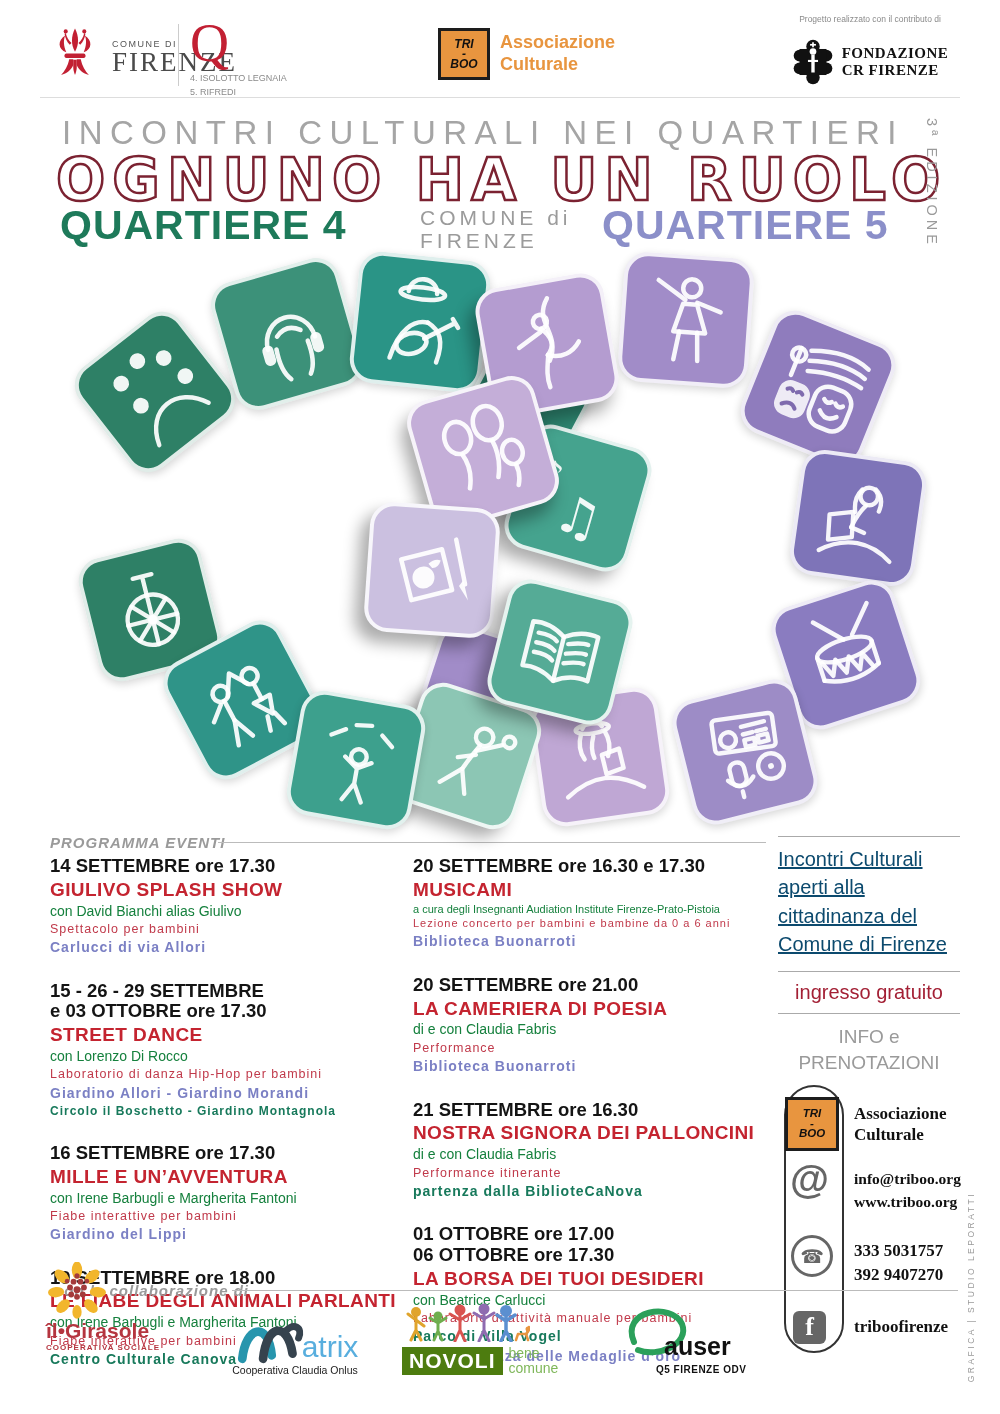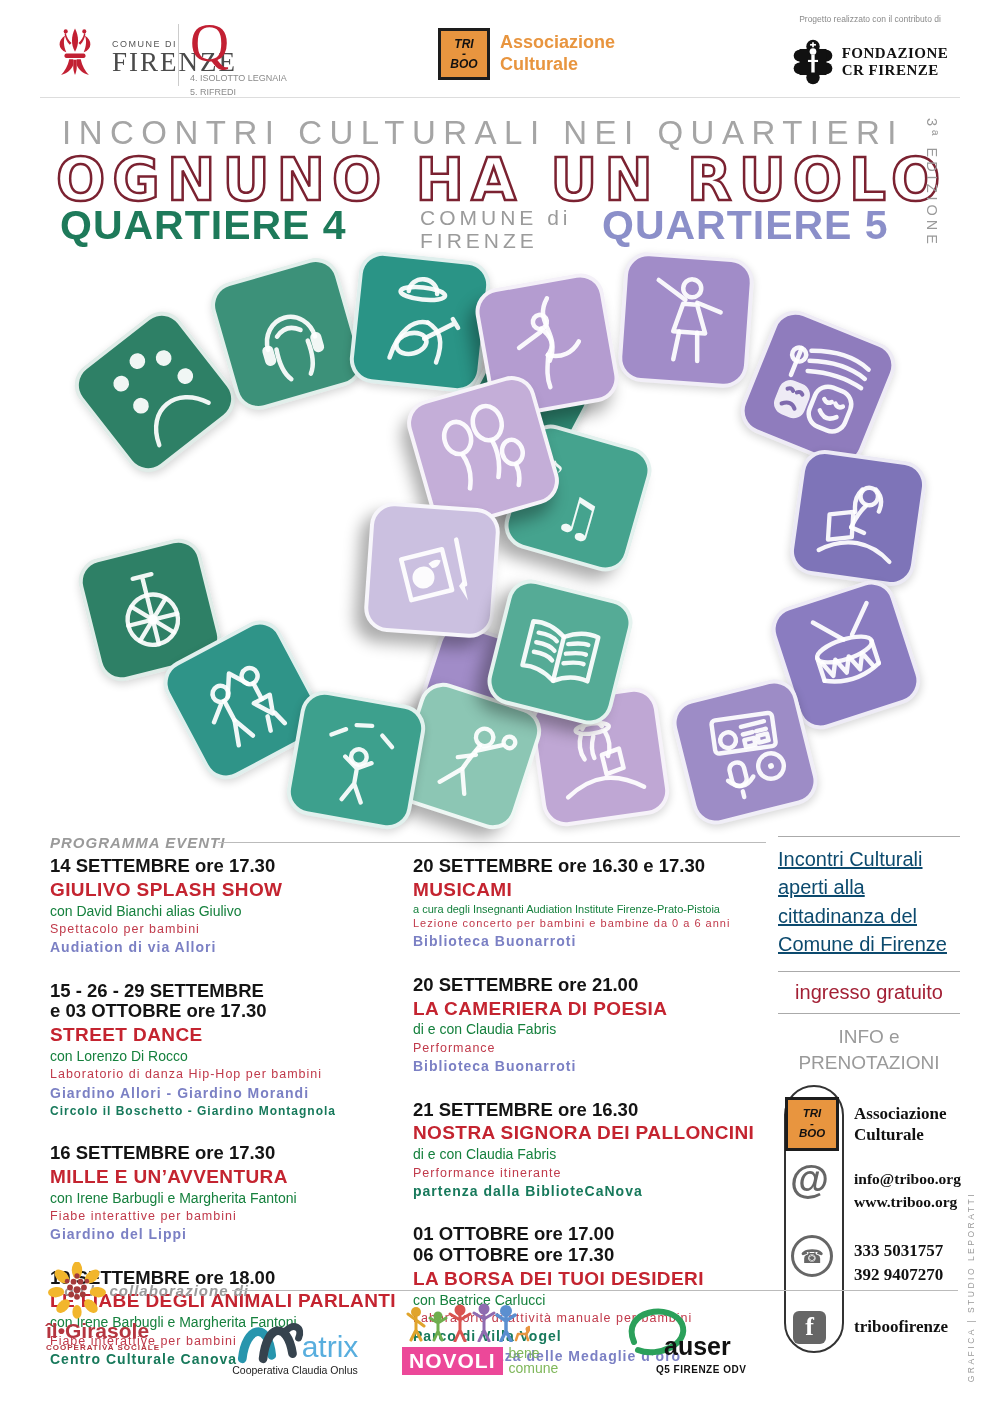--- a/index.html
+++ b/index.html
@@ -90,21 +90,21 @@
   .foot-line{position:absolute;left:232px;top:1290px;width:726px;border-top:1px solid #bbb;}
   .p-girasole{position:absolute;left:46px;top:1262px;width:150px;}
   .g-name{font-size:21px;font-weight:800;color:#b5353f;line-height:1;margin-top:-4px;}
   .g-sub{font-size:8px;font-weight:bold;color:#b5353f;letter-spacing:1px;margin-top:2px;}
   .p-matrix{position:absolute;left:220px;top:1312px;width:150px;text-align:center;}
   .m-row{display:flex;align-items:flex-end;justify-content:center;}
   .m-name{font-size:30px;color:#58aede;line-height:1;margin-left:-6px;margin-bottom:2px;}
   .m-sub{font-size:10.5px;color:#222;margin-top:0px;}
   .p-novoli{position:absolute;left:402px;top:1300px;width:150px;}
   .n-row{display:flex;align-items:flex-end;gap:6px;}
-  .n-box{background:#ec4899;color:#fff;font-weight:800;font-size:21px;padding:2px 7px;letter-spacing:1px;}
+  .n-box{background:#4d7c0f;color:#fff;font-weight:800;font-size:21px;padding:2px 7px;letter-spacing:1px;}
   .n-sub{font-size:14px;color:#7fb75a;line-height:1.05;}
   .p-auser{position:absolute;left:598px;top:1302px;width:170px;height:90px;}
   .a-name{position:absolute;left:66px;top:30px;font-size:25px;font-weight:800;color:#111;}
   .a-sub{position:absolute;left:58px;top:62px;font-size:10px;font-weight:bold;color:#111;letter-spacing:.5px;}
 </style>
 </head>
 <body>
 
 <div id="page">
 
@@ -362,21 +362,21 @@
     </div>
 
   <div class="prog-label">PROGRAMMA EVENTI</div>
   <div class="prog-line"></div>
   <div id="col-left">
       <div class="event">
         <div class="ev-date">14 SETTEMBRE ore 17.30</div>
         <div class="ev-title">GIULIVO SPLASH SHOW</div>
         <div class="ev-by">con David Bianchi alias Giulivo</div>
         <div class="ev-desc">Spettacolo per bambini</div>
-        <div class="ev-loc loc-purple">Audiation di via Allori</div>
+        <div class="ev-loc loc-purple">Carlucci di via Allori</div>
       </div>
       <div class="event">
         <div class="ev-date">15 - 26 - 29 SETTEMBRE</div>
         <div class="ev-date">e 03 OTTOBRE ore 17.30</div>
         <div class="ev-title">STREET DANCE</div>
         <div class="ev-by">con Lorenzo Di Rocco</div>
         <div class="ev-desc">Laboratorio di danza Hip-Hop per bambini</div>
         <div class="ev-loc loc-purple">Giardino Allori - Giardino Morandi</div>
         <div class="ev-loc loc-green" style="font-size: 12px;">Circolo il Boschetto - Giardino Montagnola</div>
       </div>

